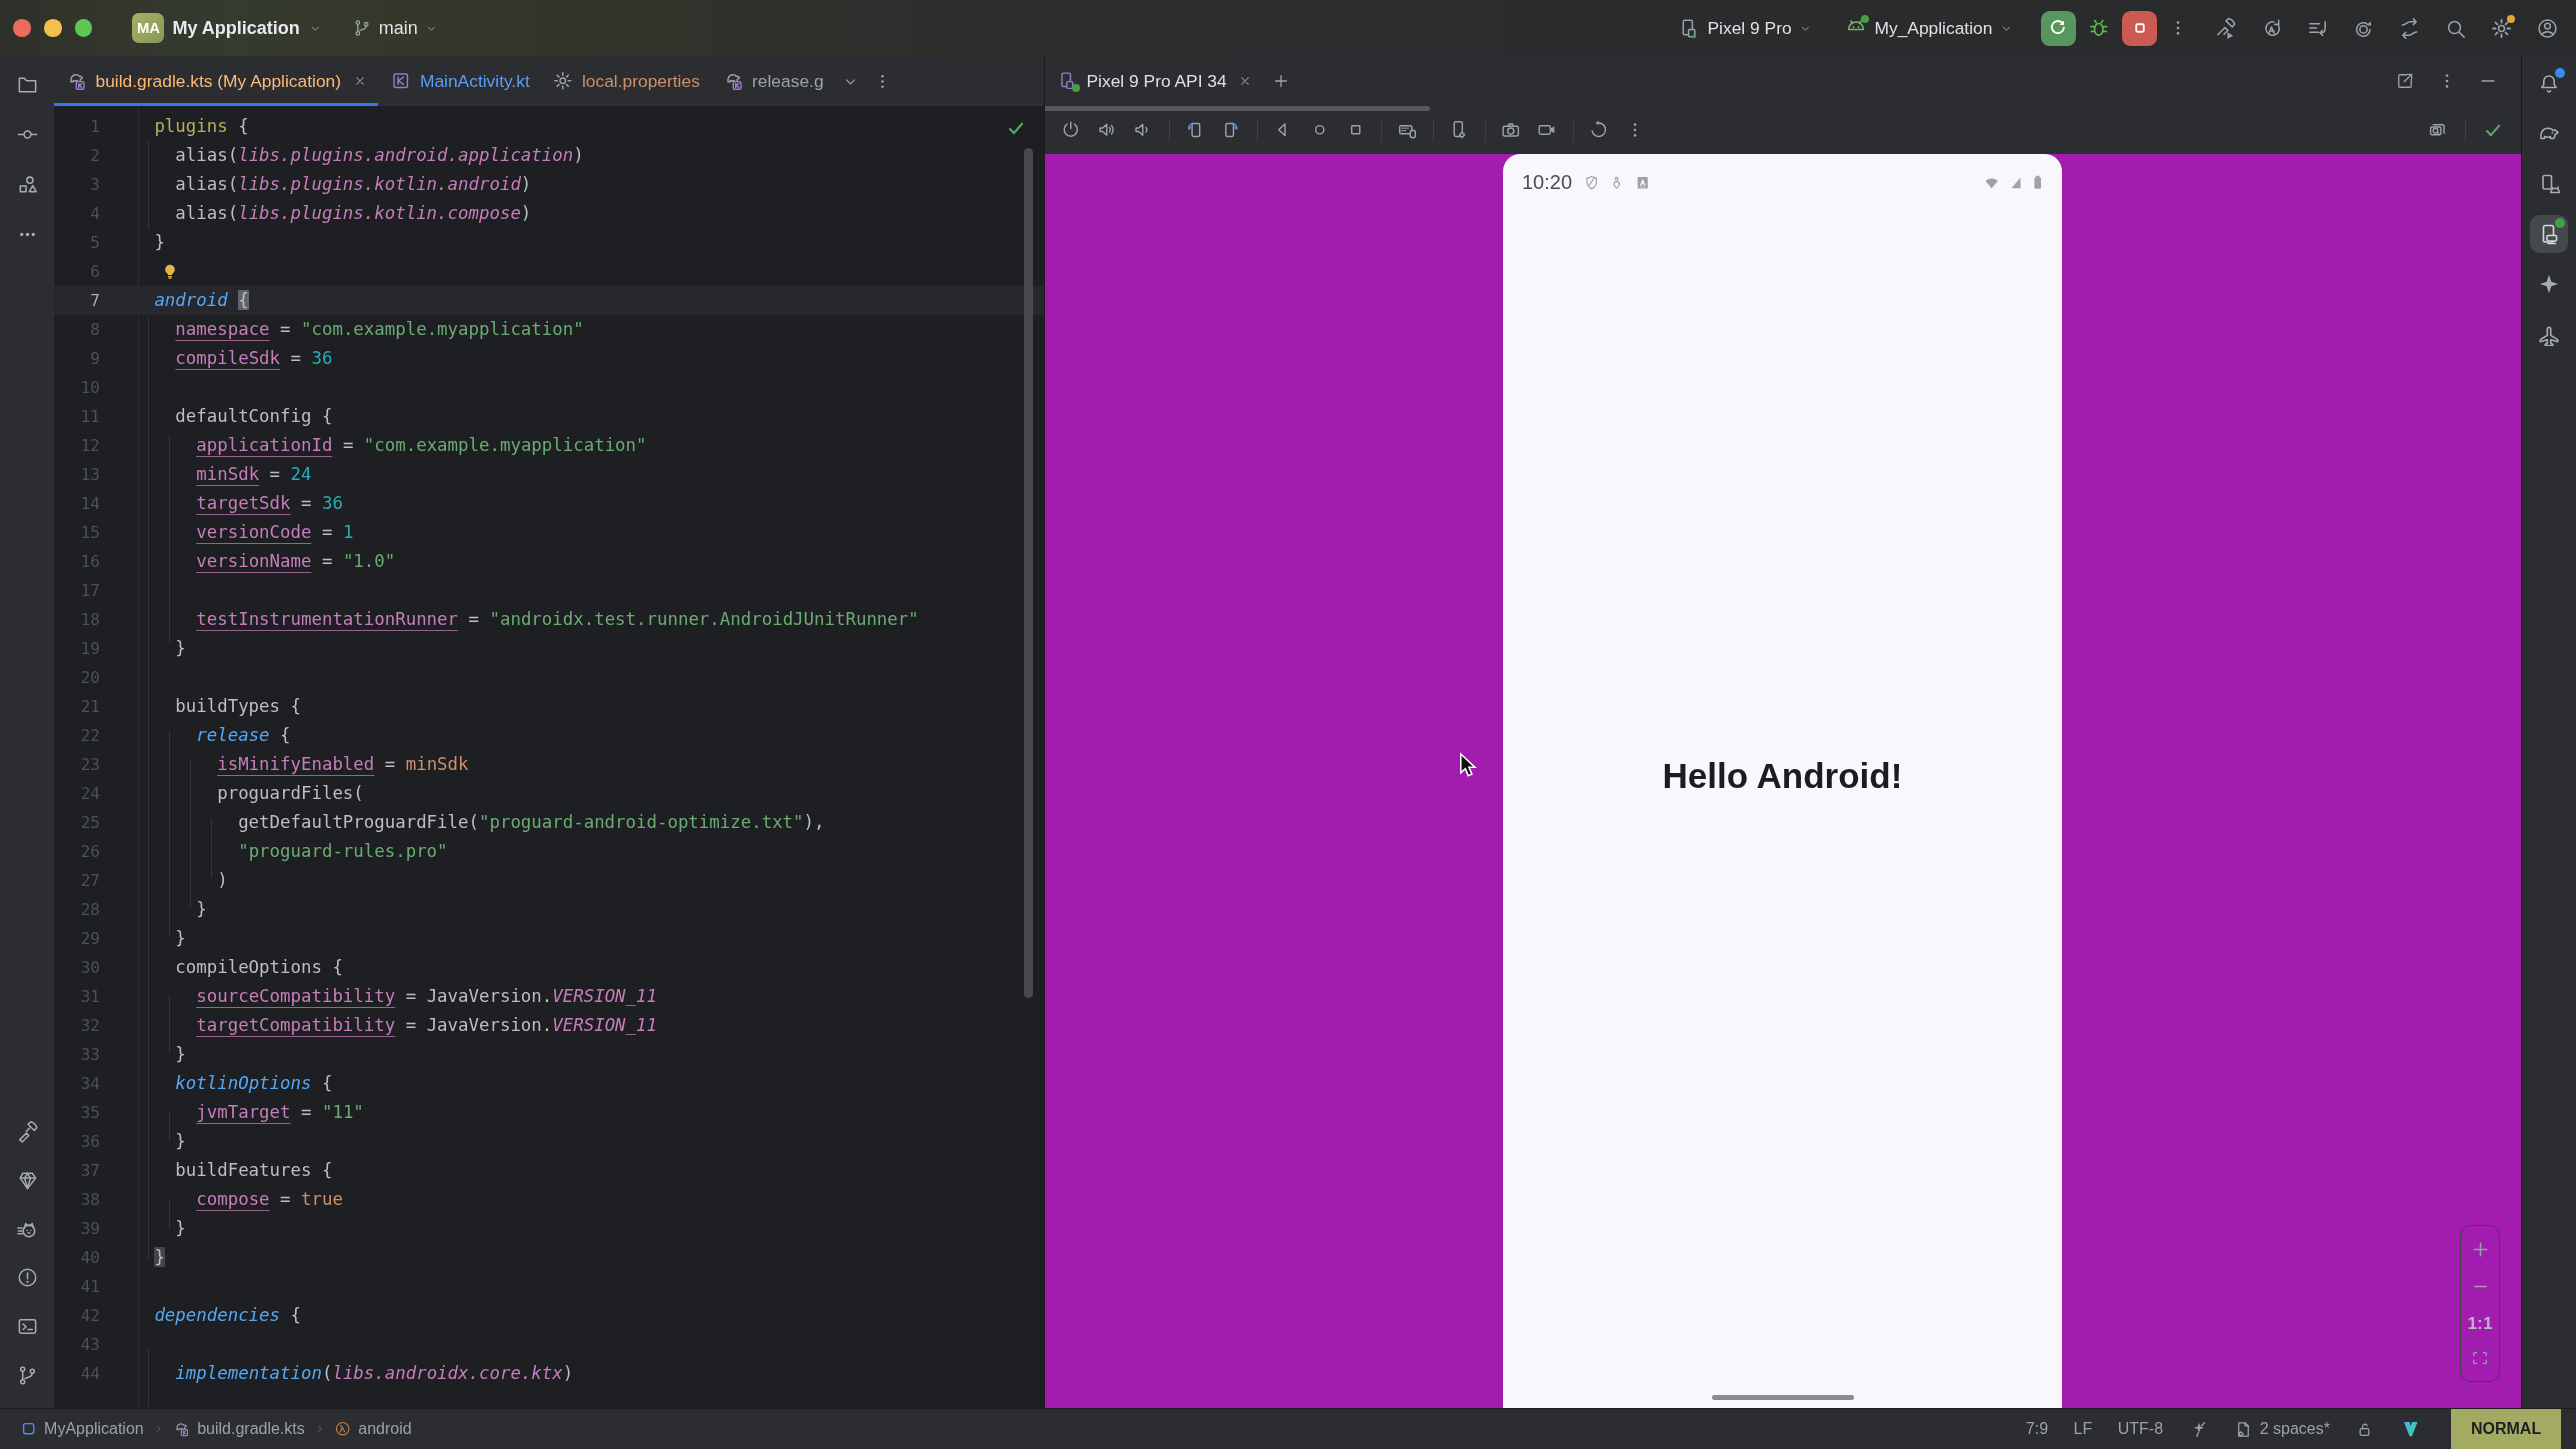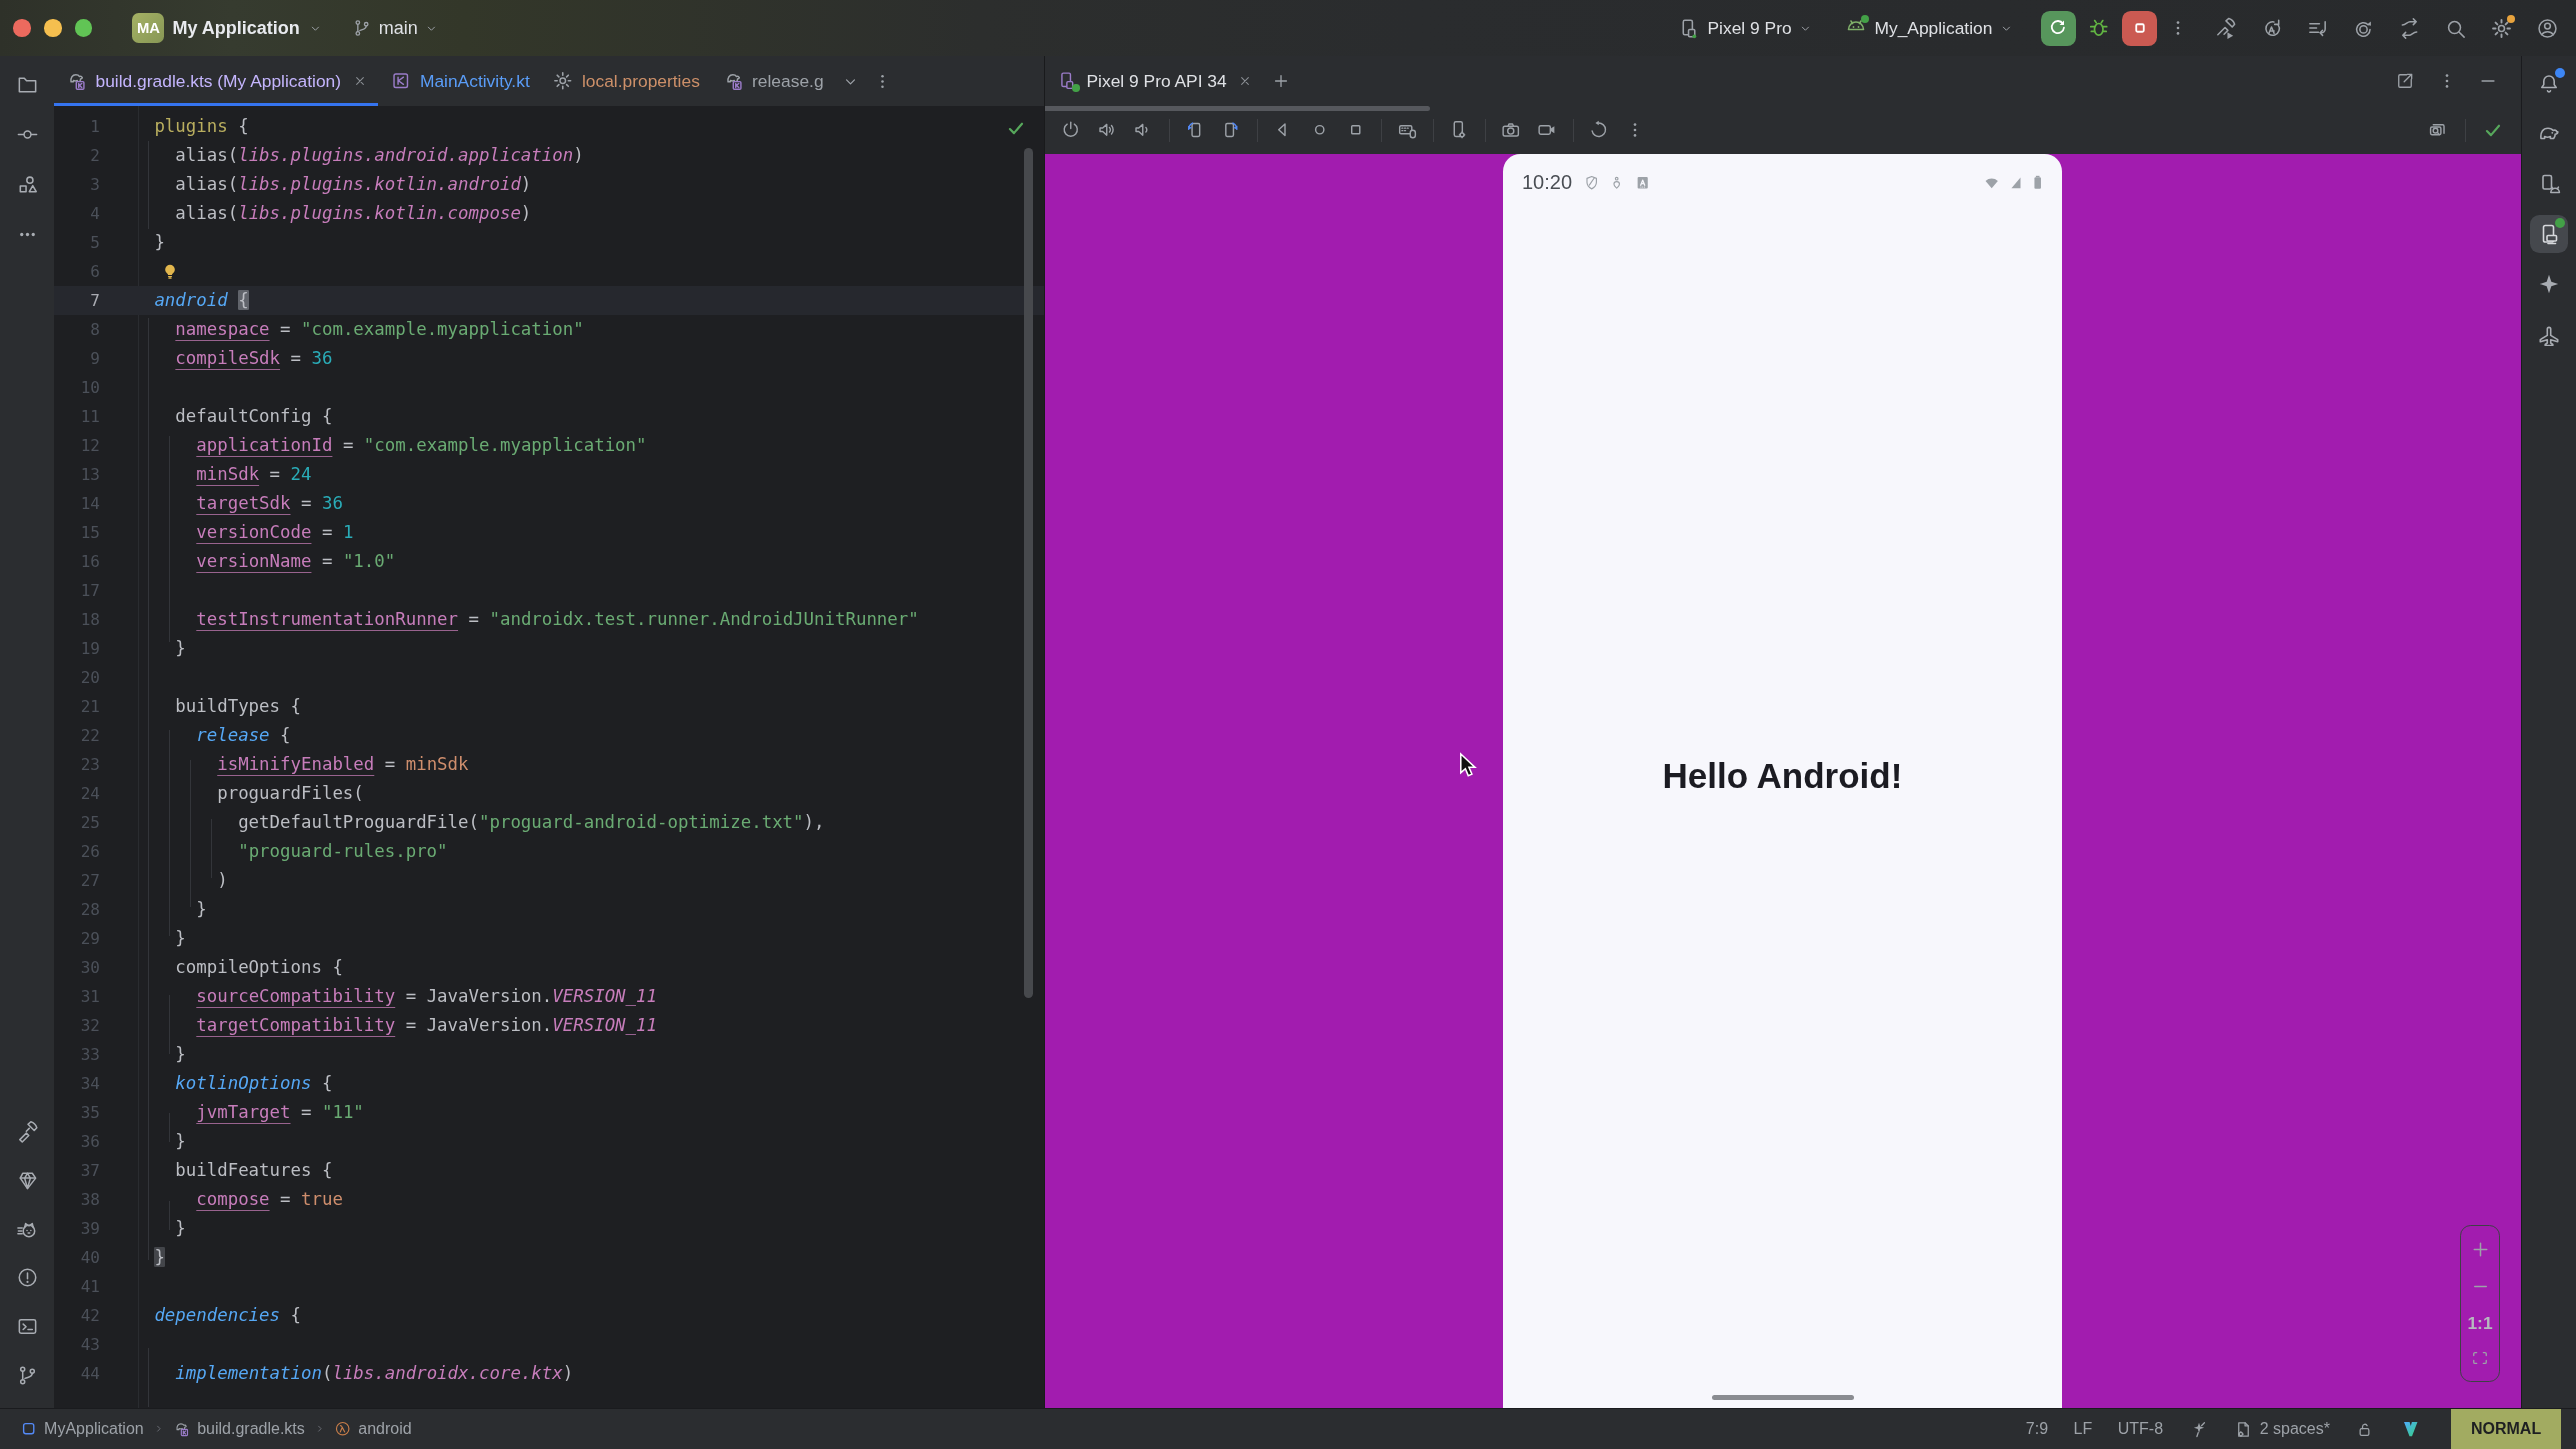--- a/index.html
+++ b/index.html
@@ -331,21 +331,21 @@
             <circle cx="17" cy="7.5" r="2.1"></circle>
             <circle cx="7" cy="18.5" r="2.1"></circle>
             <path d="M7 7.6v8.8M17 9.6c0 4-3.5 3.7-7.6 5.4"></path>
           </svg>
         </div>
       </div>
   </div>
 
   <section class="editor-pane">
     <div class="tabbar" id="edTabs">
-        <div class="tab active" style="color: #c4b5fd;">
+        <div class="tab active" style="color: #fdba74;">
           <span class="ico">
             <svg width="21.5" height="21.5" viewBox="0 0 24 24" fill="none" stroke="currentColor" stroke-width="1.6" stroke-linecap="round" stroke-linejoin="round">
               <path d="M17.8 8.3c-.2-1.2-1.5-1.7-2.7-1C14.3 6 12.9 5.4 11 5.4c-3.9 0-6 3-5.4 7.8h2.7v-1.5c1.2.6 3.2.6 4.4 0v1.5h2.4c.7-1 1.2-2 1.1-3.2l.9-.3c.7-.2 1.2-.8 1.1-1.4z"></path>
               <rect x="11.5" y="13" width="8.5" height="8.5" rx="1.2" stroke="#9b7cc9" fill="#2b2d30"></rect>
               <path d="M14.2 15v4.5M17.6 15l-2.6 2.2 2.6 2.3" stroke="#9b7cc9"></path>
             </svg>
           </span>
           <span>build.gradle.kts (My Application)</span>
           <span class="ico tab-x">
             <svg width="16" height="16" viewBox="0 0 24 24" fill="none" stroke="currentColor" stroke-width="1.6" stroke-linecap="round" stroke-linejoin="round">

